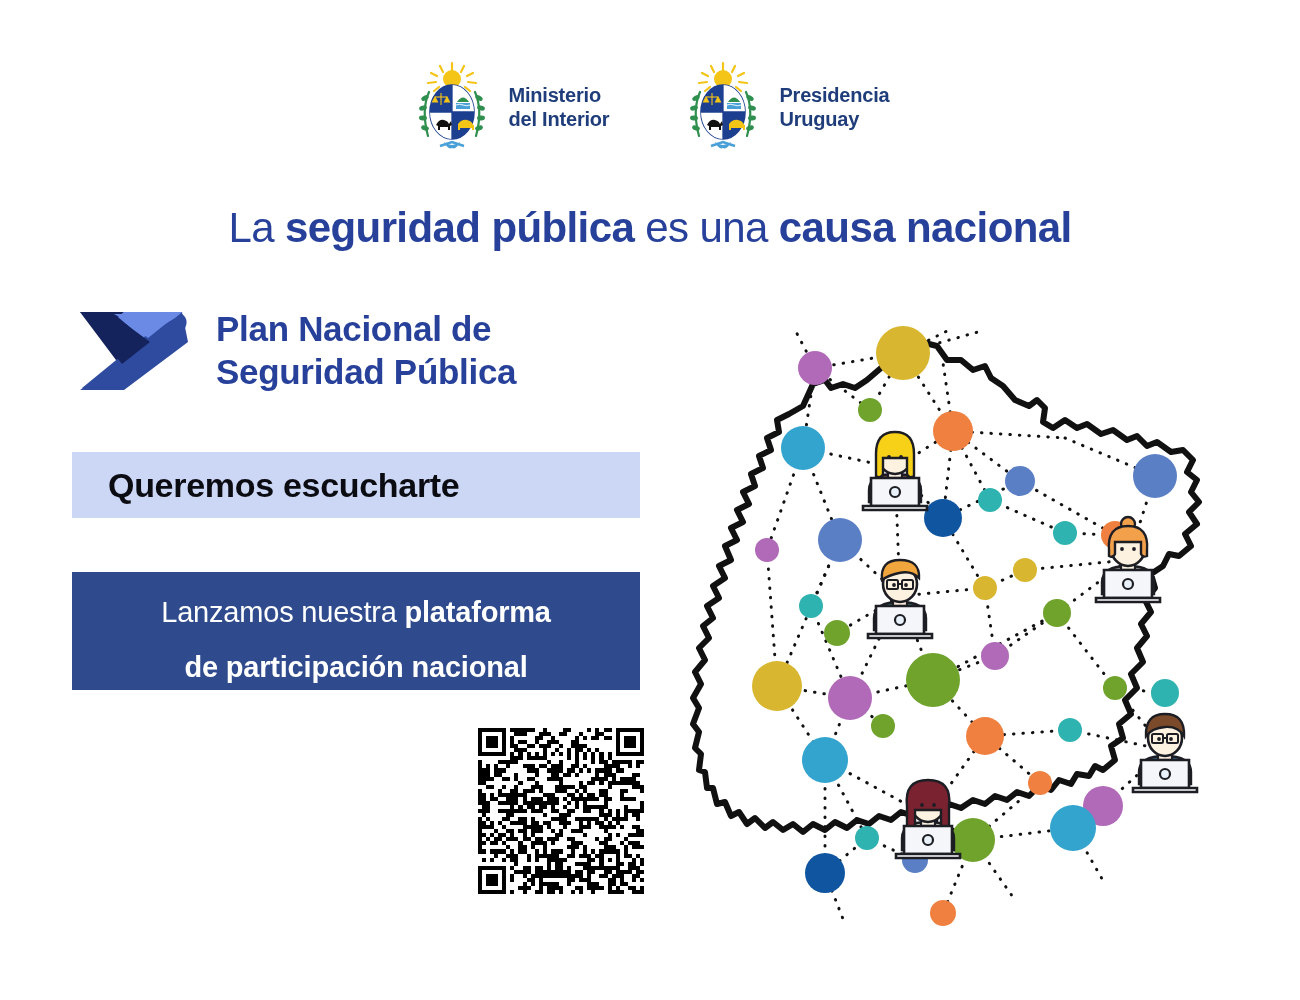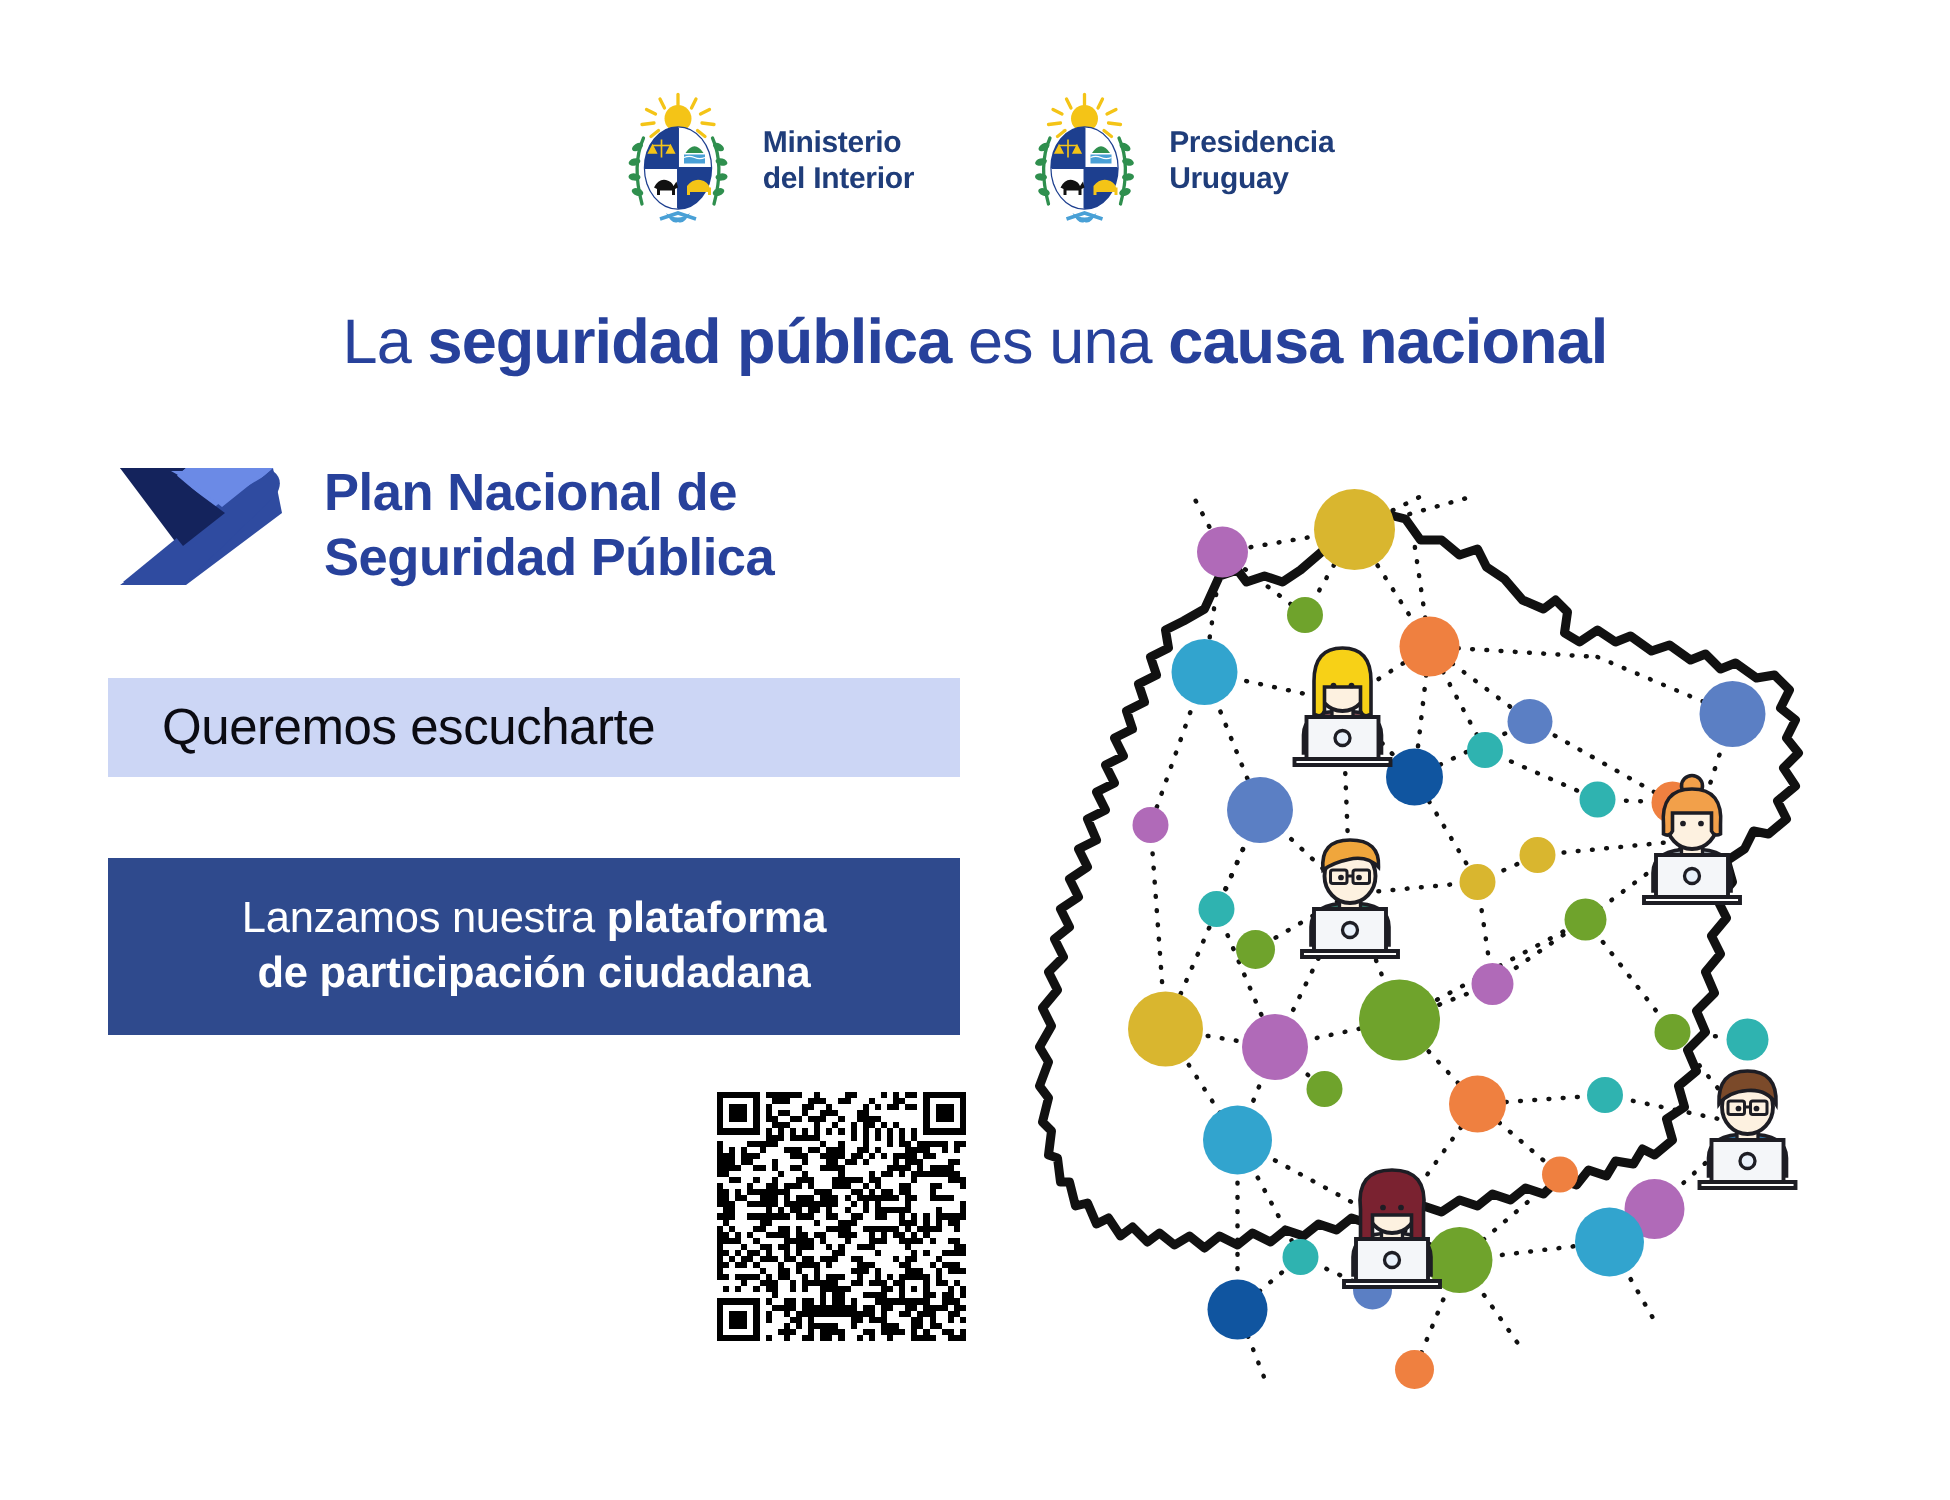--- a/index.html
+++ b/index.html
@@ -43,33 +43,33 @@
     color:#27419b;font-weight:bold;font-size:35px;line-height:1.22;
     letter-spacing:-0.3px;white-space:pre-line;
   }
 
   
   .banner-light{
     position:absolute;left:72px;top:452px;width:568px;height:66px;
     background:#ccd6f5;display:flex;align-items:center;
   }
   .banner-light .txt{
-    color:#0b0b12;font-weight:normal;font-size:34px;letter-spacing:-0.3px;
+    color:#0b0b12;font-weight:bold;font-size:34px;letter-spacing:-0.3px;
     padding-left:36px;
   }
 
   
   .banner-dark{
     position:absolute;left:72px;top:572px;width:568px;height:118px;
     background:#2f4a8d;display:flex;flex-direction:column;
     align-items:center;justify-content:center;
   }
   .banner-dark .line{
     color:#ffffff;font-size:29px;line-height:1.26;letter-spacing:-0.2px;
-    text-align:center;white-space:nowrap;
+    text-align:center;white-space:nowrap;margin-top:18px;
   }
   .banner-dark .line .reg{font-weight:normal;}
   .banner-dark .line .bold{font-weight:bold;}
 
   
   .qr-wrap{position:absolute;left:478px;top:728px;width:166px;height:166px;background:#fff;}
   .qr-wrap svg{display:block;width:166px;height:166px;}
 
   
   .map-wrap{position:absolute;left:640px;top:288px;width:650px;height:660px;}
@@ -236,21 +236,21 @@
 
   <div class="banner-light">
     <div class="txt">Queremos escucharte</div>
   </div>
 
   <div class="banner-dark">
     <div class="line">
       <span class="reg">Lanzamos nuestra </span><span class="bold">plataforma</span>
     </div>
     <div class="line">
-      <span class="bold">de participación ciudadana</span>
+      <span class="bold">de participación nacional</span>
     </div>
   </div>
 
   <div class="qr-wrap">
     <svg viewBox="0 0 41 41" shape-rendering="crispEdges">
       <rect width="41" height="41" fill="#ffffff"></rect>
       <g fill="#000000" id="qr-cells">
           <rect x="0" y="0" width="1" height="1"></rect>
           <rect x="1" y="0" width="1" height="1"></rect>
           <rect x="2" y="0" width="1" height="1"></rect>

